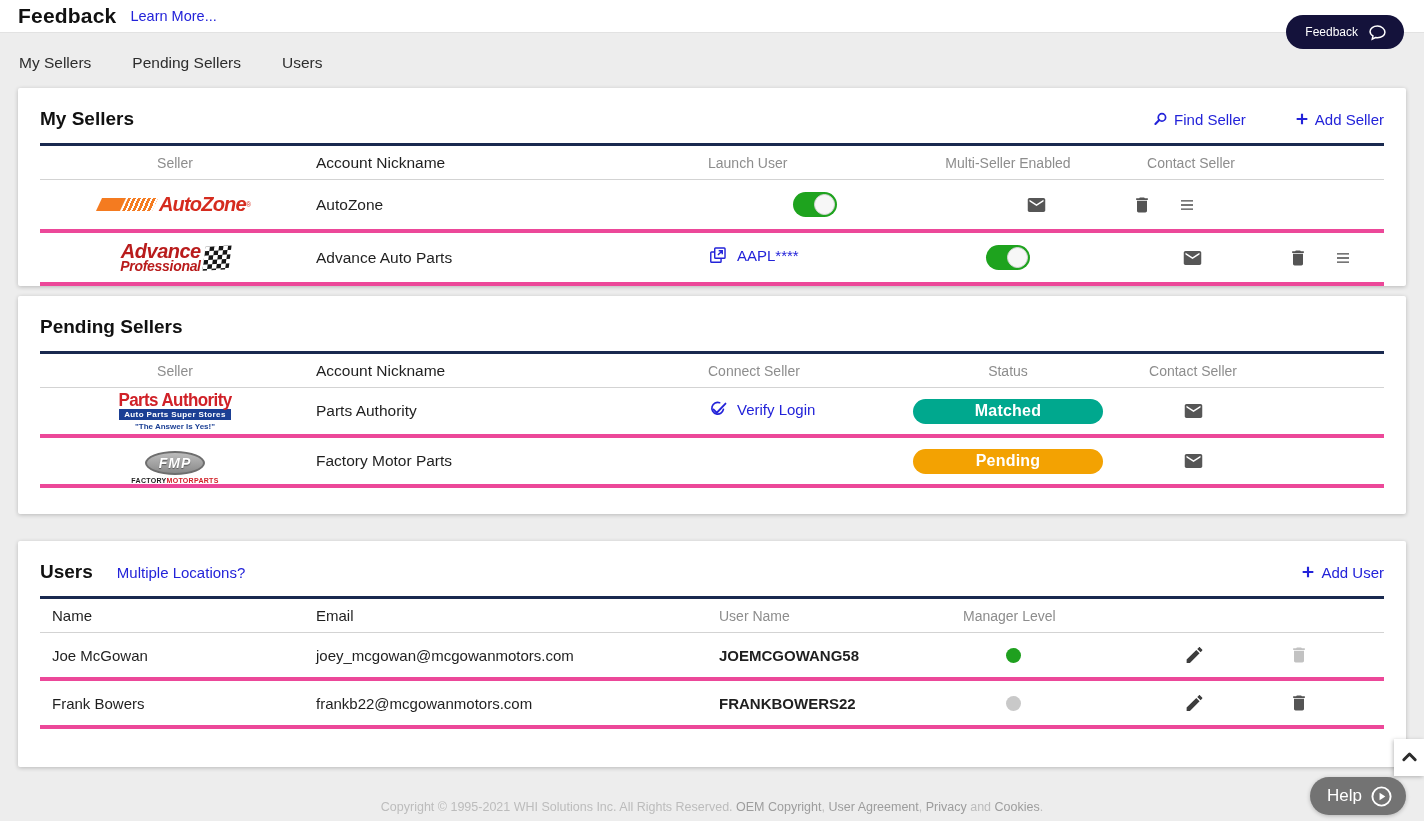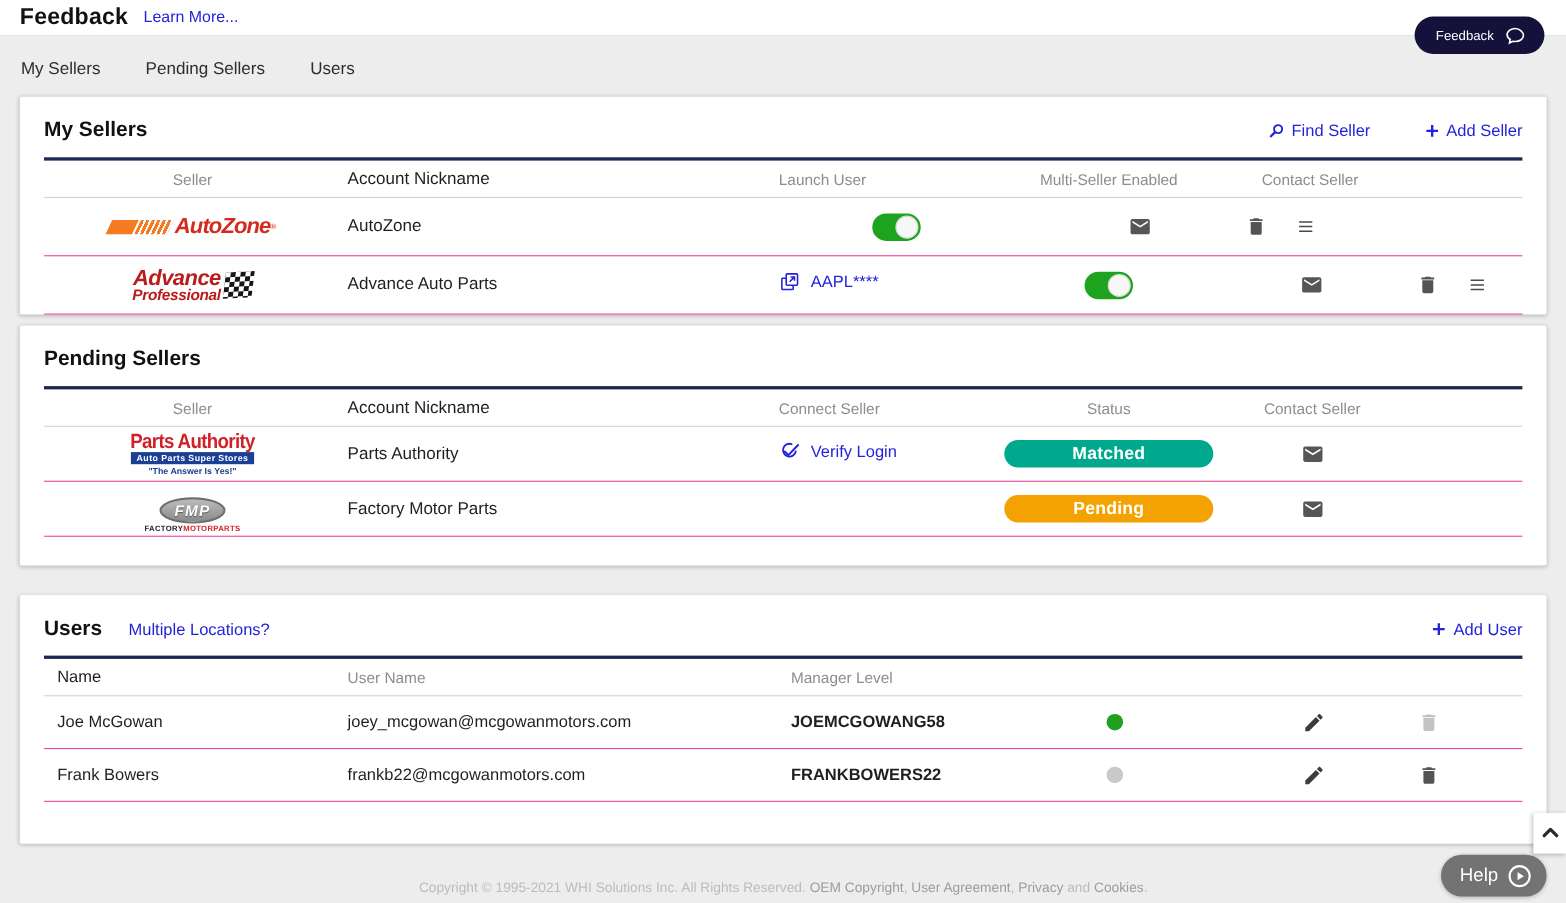--- a/index.html
+++ b/index.html
@@ -39,21 +39,21 @@
   .card-title-row {
     display:flex; align-items:center; justify-content:space-between;
     padding:20px 0 13px 0; border-bottom:3px solid #19294f;
   }
   .card-title { font-size:19px; font-weight:700; color:#111; }
   .title-left { display:flex; align-items:baseline; gap:24px; }
   .title-links { display:flex; gap:48px; align-items:center; }
   .blue-link { color:#2323d9; font-size:15px; display:flex; align-items:center; gap:5px; cursor:pointer; }
 
   .grid-header { color:#8d8d8d; font-size:14px; height:34px; align-items:center; border-bottom:1px solid #d3d3d3; }
-  .grid-row   { align-items:center; border-bottom:1px solid #ec4899; }
+  .grid-row   { align-items:center; border-bottom:4px solid #ec4899; }
 
   
   .g-sellers { display:grid; grid-template-columns:270px 390px 230px 156px 1fr; }
   .g-sellers .c-seller { text-align:center; display:flex; justify-content:center; align-items:center; }
   .g-sellers .c-nick   { padding-left:6px; font-size:15.5px; color:#1f1f1f; }
   .g-sellers .c-launch { padding-left:8px; }
   .g-sellers .c-multi  { display:flex; justify-content:center; }
   .g-sellers .c-contact{ position:relative; height:100%; }
   .hdr-center { text-align:center; display:block; }
   .hdr-contact { width:210px; text-align:center; }
@@ -368,20 +368,21 @@
         <svg viewBox="0 0 24 24" width="16" height="16" style="color:#2323d9">
             <path d="M12 4v16M4 12h16" stroke="currentColor" stroke-width="3.2"></path>
           </svg>
       </span>
       <span>Add User</span>
     </a>
   </div>
 
   <div class="g-users grid-header">
     <span class="c-name">Name</span>
+    <span class="c-email">Email</span>
     <span>User Name</span>
     <span>Manager Level</span>
     <span></span>
   </div>
 
   <div class="g-users grid-row row-h48">
     <div class="c-name">Joe McGowan</div>
     <div class="c-email">joey_mcgowan@mcgowanmotors.com</div>
     <div class="c-uname">JOEMCGOWANG58</div>
     <div class="c-mgr">

